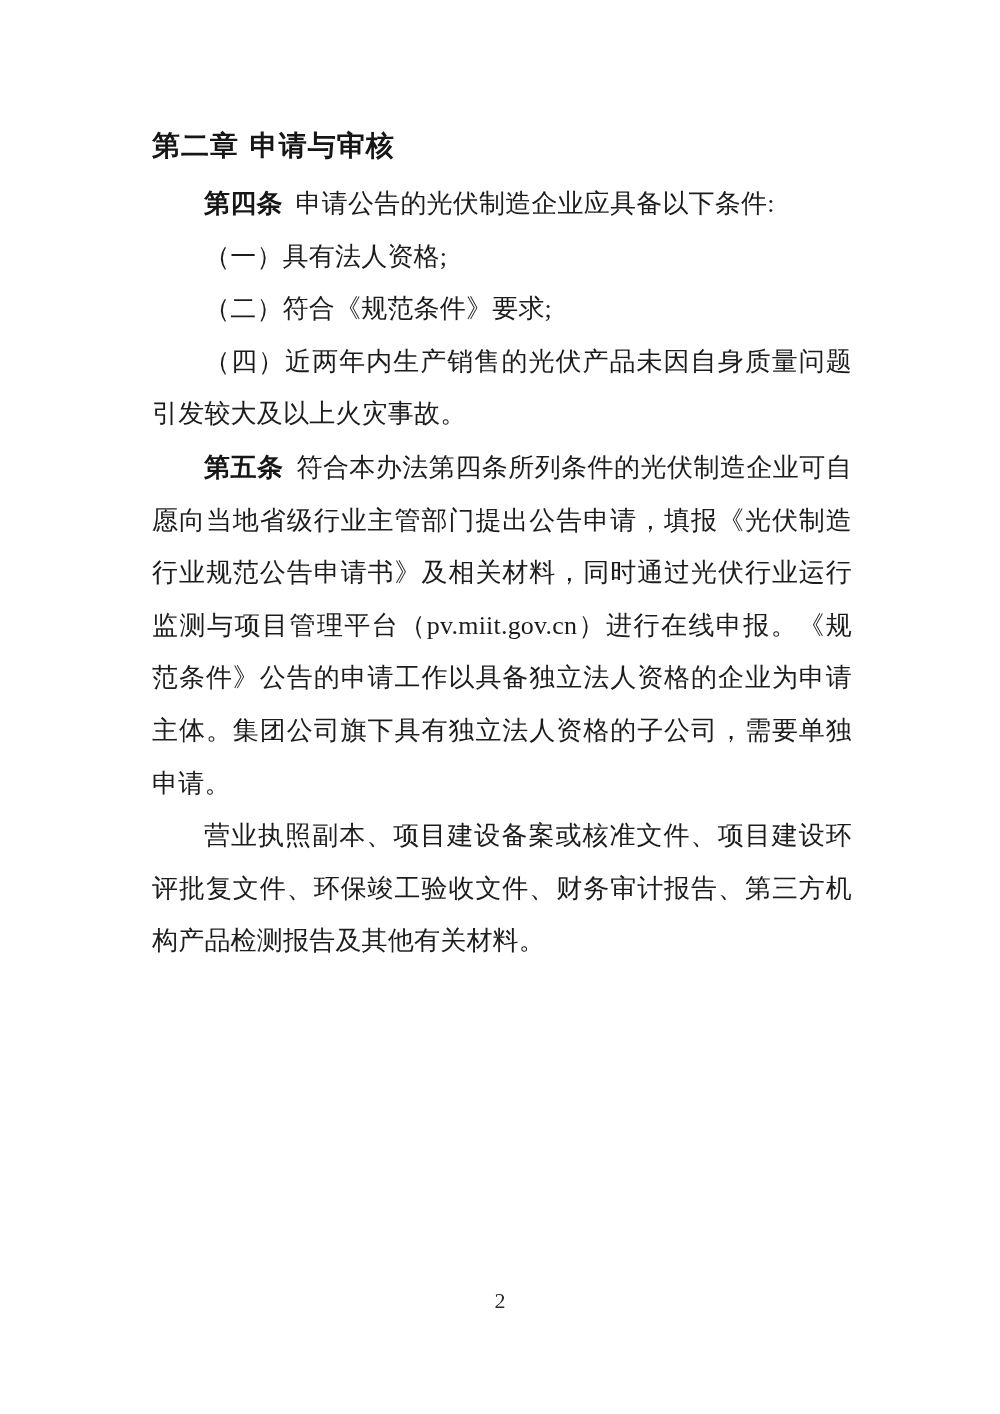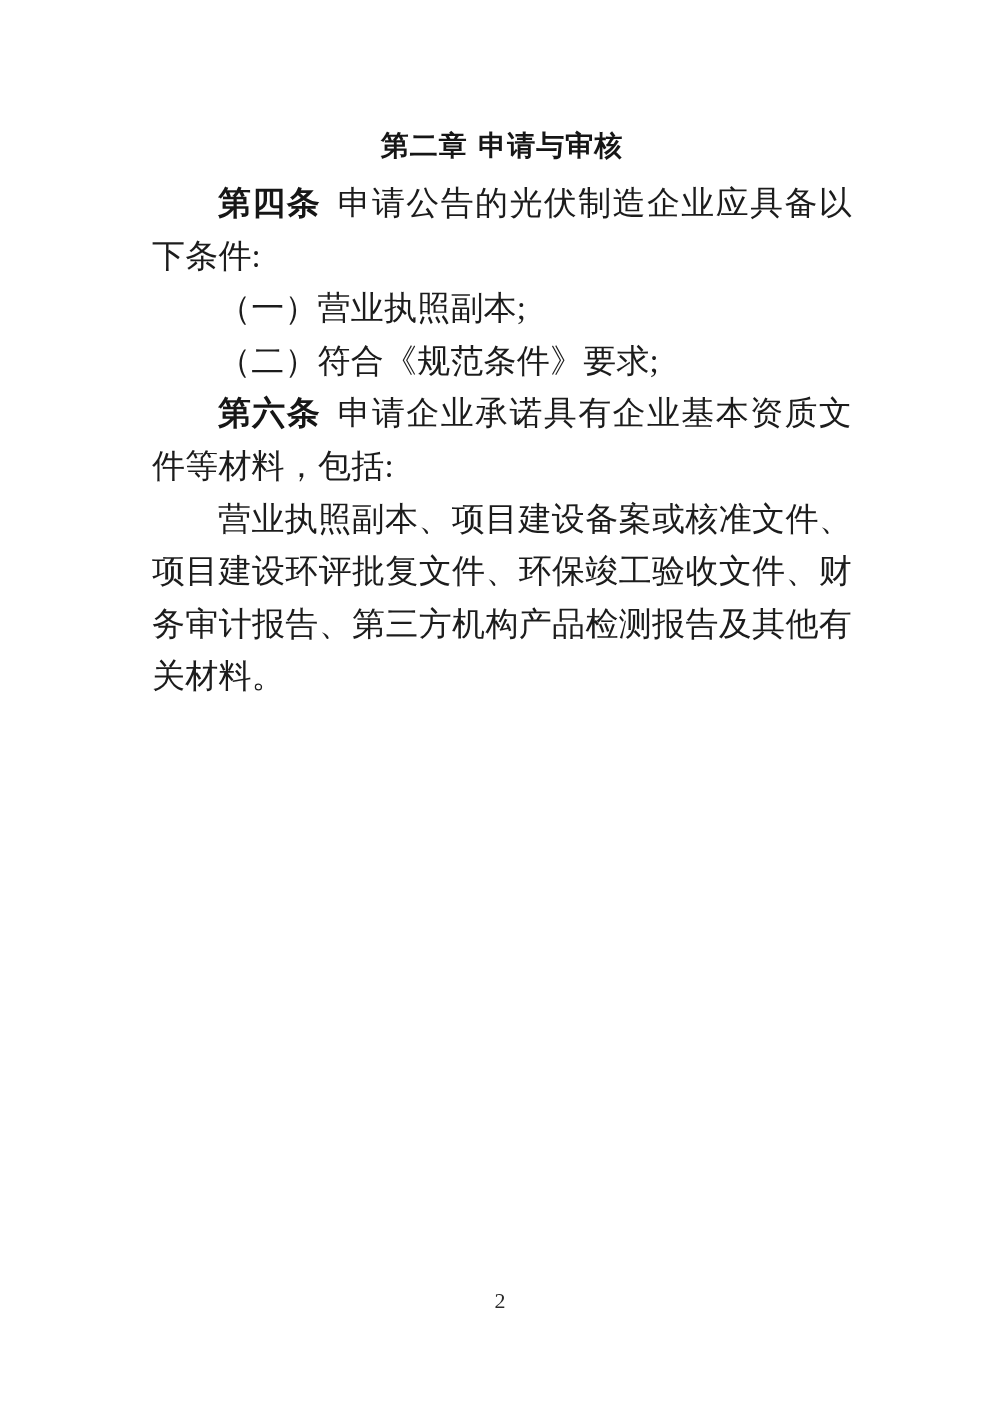--- a/index.html
+++ b/index.html
@@ -20,28 +20,28 @@
     position: absolute;
     left: 152px;
     top: 126px;
     width: 700px;
   }
   .chapter-title {
     font-family: "DejaVu Sans", "Liberation Sans", sans-serif;
     font-weight: 700;
     font-size: 28px;
     line-height: 40px;
-    text-align: center;
+    text-align: left;
     letter-spacing: 1px;
     margin: 0 0 11px 0;
     color: #161616;
   }
   p.body-para {
     margin: 0;
-    font-size: 33px;
+    font-size: 26px;
     line-height: 52.6px;
     text-align: justify;
     text-indent: 2em;
     letter-spacing: 0.2px;
     word-break: break-all;
   }
   .lead {
     font-family: "DejaVu Sans", "Liberation Sans", sans-serif;
     font-weight: 700;
     margin-right: 0.5em;
@@ -65,29 +65,30 @@
 </head>
 <body>
 
 <div class="page">
   <div class="content">
 
     <h1 class="chapter-title">第二章 申请与审核</h1>
 
     <p class="body-para"><span class="lead">第四条</span><span>申请公告的光伏制造企业应具备以下条件:</span></p>
 
-    <p class="body-para"><span>（一）营业执照副本;</span></p>
+    <p class="body-para"><span>（一）具有法人资格;</span></p>
 
     <p class="body-para"><span>（二）符合《规范条件》要求;</span></p>
 
 
+    <p class="body-para"><span>（四）近两年内生产销售的光伏产品未因自身质量问题引发较大及以上火灾事故。</span></p>
 
 
+    <p class="body-para"><span class="lead">第五条</span><span>符合本办法第四条所列条件的光伏制造企业可自愿向当地省级行业主管部门提出公告申请，填报《光伏制造行业规范公告申请书》及相关材料，同时通过光伏行业运行监测与项目管理平台（pv.miit.gov.cn）进行在线申报。《规范条件》公告的申请工作以具备独立法人资格的企业为申请主体。集团公司旗下具有独立法人资格的子公司，需要单独申请。</span></p>
 
 
-    <p class="body-para"><span class="lead">第六条</span><span>申请企业承诺具有企业基本资质文件等材料，包括:</span></p>
 
     <p class="body-para"><span>营业执照副本、项目建设备案或核准文件、项目建设环评批复文件、环保竣工验收文件、财务审计报告、第三方机构产品检测报告及其他有关材料。</span></p>
 
   </div>
 
   <div class="page-number">2</div>
 </div>
 
 </body></html>

